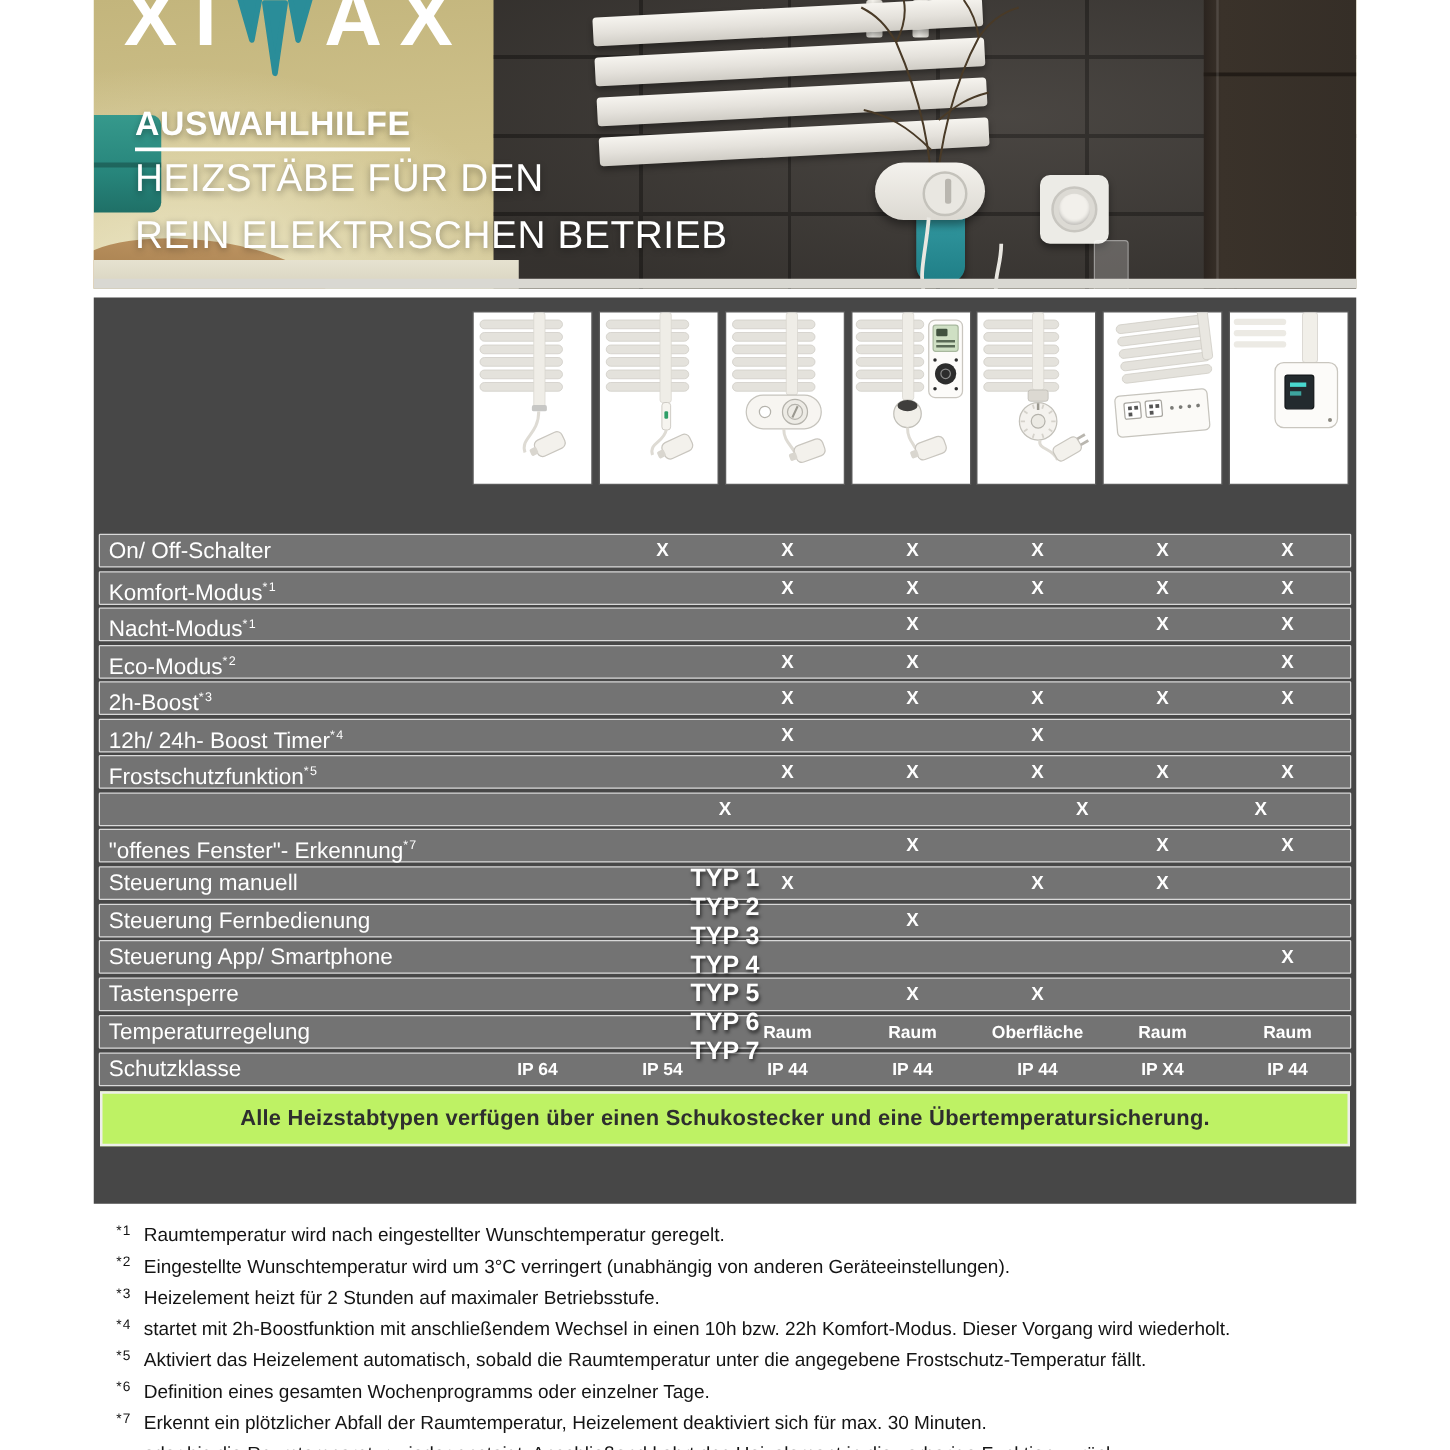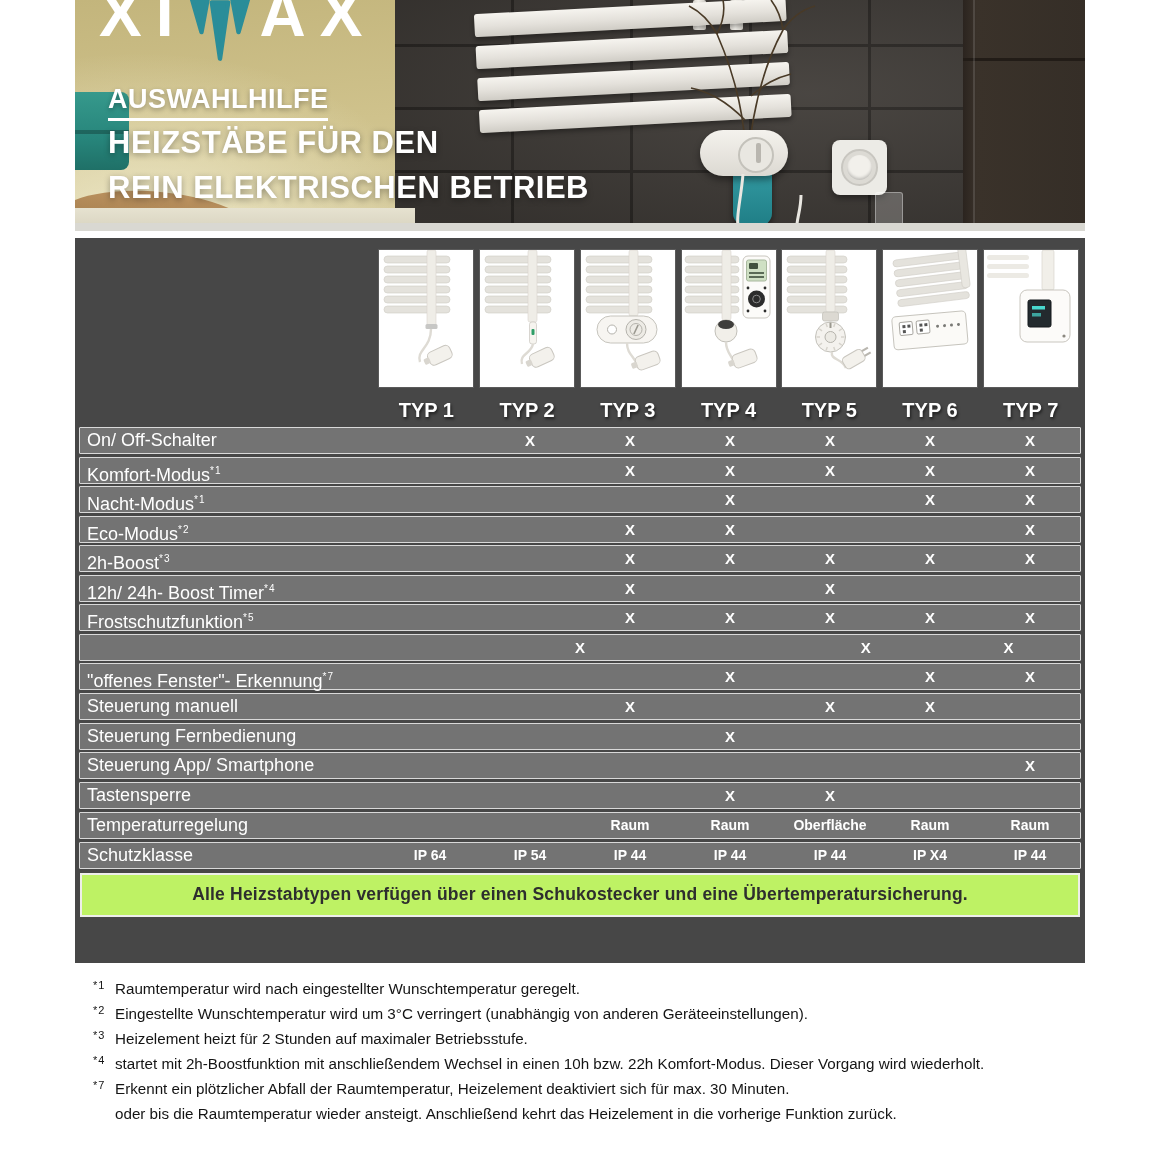--- a/index.html
+++ b/index.html
@@ -44,31 +44,31 @@
   .vase{position:absolute;left:658px;top:150px;width:39px;height:76px;background:linear-gradient(180deg,#3aa3ab,#1f7e86);border-radius:8px 8px 13px 13px;box-shadow:0 4px 6px rgba(0,0,0,.45);}
   .glass{position:absolute;left:800px;top:192px;width:26px;height:40px;background:rgba(255,255,255,.22);border:1px solid rgba(255,255,255,.35);border-radius:3px;}
   .floor{position:absolute;left:0;bottom:0;width:100%;height:8px;background:#d9d8d2;}
   .branches{position:absolute;left:530px;top:0;}
 
   .logo{position:absolute;left:24px;top:-18px;display:flex;align-items:flex-start;
     color:#fff;font-weight:bold;font-size:64px;letter-spacing:14px;line-height:1;}
   .logo .mark{margin:4px 2px 0 -4px;}
   .eyebrow{position:absolute;left:33px;top:84px;color:#fff;font-weight:bold;font-size:27px;letter-spacing:.5px;
     border-bottom:3px solid #fff;padding-bottom:3px;text-shadow:0 2px 5px rgba(0,0,0,.3);}
-  .hero-title{position:absolute;left:33px;top:120px;color:#fff;font-weight:bold;font-size:31px;line-height:45px;
+  .hero-title{position:absolute;left:33px;top:120px;color:#fff;font-weight:normal;font-size:31px;line-height:45px;
     letter-spacing:.5px;text-shadow:0 2px 6px rgba(0,0,0,.35);}
 
   
   .cmp{margin-top:7px;height:725px;background:#474747;padding:12px 4px 0 4px;box-sizing:border-box;position:relative;}
   .flexrow{display:flex;}
   .spacer{flex:0 0 297px;}
   .col{flex:1;display:flex;justify-content:center;align-items:center;}
   .tiles{margin-bottom:8px;}
   .tile{width:94px;height:137px;background:#fff;box-shadow:0 0 0 1px #5a5a5a;}
-  .typs{height:30px;margin-bottom:2px;}
+  .typs{height:30px;margin-bottom:2px;flex-direction:column;}
   .typs .col{color:#fff;font-weight:bold;font-size:20px;text-shadow:1px 2px 3px rgba(0,0,0,.6);}
   .t-row{display:flex;background:#737373;border:1.5px solid #d9d9d9;border-radius:1px;height:25px;margin-bottom:2.5px;}
   .t-row.gap{margin-top:3px;}
   .t-label{flex:0 0 293px;color:#fff;font-size:18px;line-height:25px;padding-left:7px;white-space:nowrap;}
   .t-label .sup{font-size:10px;vertical-align:7px;letter-spacing:1px;}
   .t-cell{flex:1;text-align:center;color:#fff;font-weight:bold;font-size:15px;line-height:25px;}
   .t-cell.txt{font-size:14px;}
   .banner{margin:4px 1px 0 1px;height:40px;background:#bef264;border:2px solid #eeeeea;
     display:flex;align-items:center;justify-content:center;
     color:#2e2e2e;font-weight:bold;font-size:17.5px;letter-spacing:.2px;}
@@ -480,16 +480,18 @@
         </div>
       </div>
     <div class="banner">Alle Heizstabtypen verfügen über einen Schukostecker und eine Übertemperatursicherung.</div>
   </div>
 
   <div class="footnotes" id="footnotes">
       <div class="fn"><span class="fn-m">*1</span><span class="fn-t">Raumtemperatur wird nach eingestellter Wunschtemperatur geregelt.</span></div>
       <div class="fn"><span class="fn-m">*2</span><span class="fn-t">Eingestellte Wunschtemperatur wird um 3°C verringert (unabhängig von anderen Geräteeinstellungen).</span></div>
       <div class="fn"><span class="fn-m">*3</span><span class="fn-t">Heizelement heizt für 2 Stunden auf maximaler Betriebsstufe.</span></div>
       <div class="fn"><span class="fn-m">*4</span><span class="fn-t">startet mit 2h-Boostfunktion mit anschließendem Wechsel in einen 10h bzw. 22h Komfort-Modus. Dieser Vorgang wird wiederholt.</span></div>
+      <div class="fn"><span class="fn-m">*5</span><span class="fn-t">Aktiviert das Heizelement automatisch, sobald die Raumtemperatur unter die angegebene Frostschutz-Temperatur fällt.</span></div>
+      <div class="fn"><span class="fn-m">*6</span><span class="fn-t">Definition eines gesamten Wochenprogramms oder einzelner Tage.</span></div>
       <div class="fn"><span class="fn-m">*7</span><span class="fn-t">Erkennt ein plötzlicher Abfall der Raumtemperatur, Heizelement deaktiviert sich für max. 30 Minuten.</span></div>
       <div class="fn cont"><span class="fn-t">oder bis die Raumtemperatur wieder ansteigt. Anschließend kehrt das Heizelement in die vorherige Funktion zurück.</span></div>
     </div>
 </div>
 
 </body></html>

